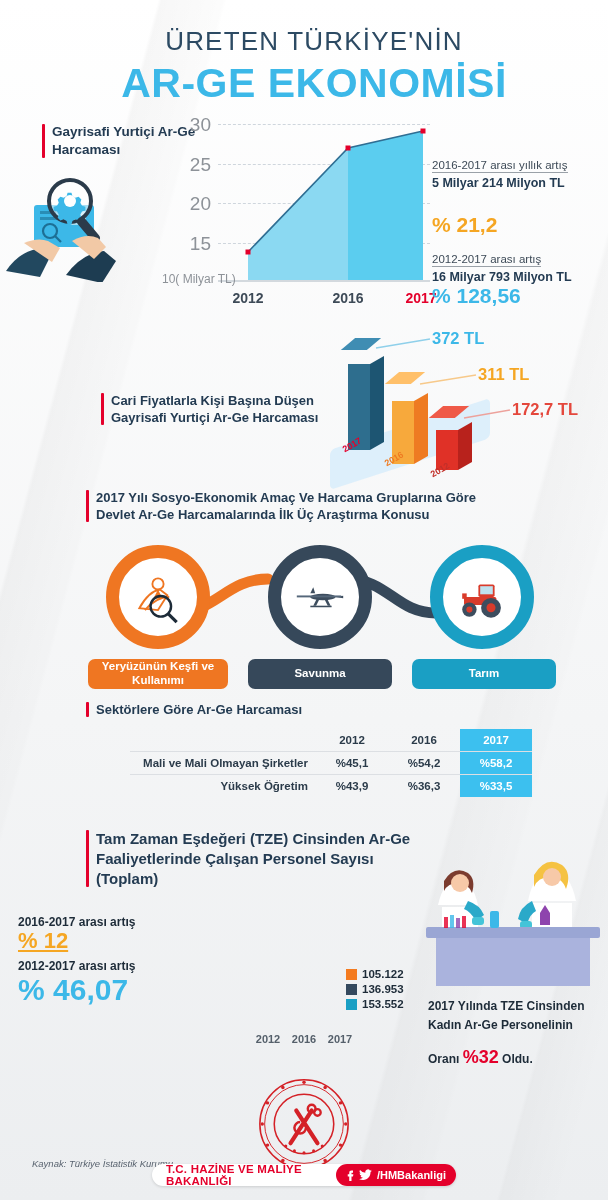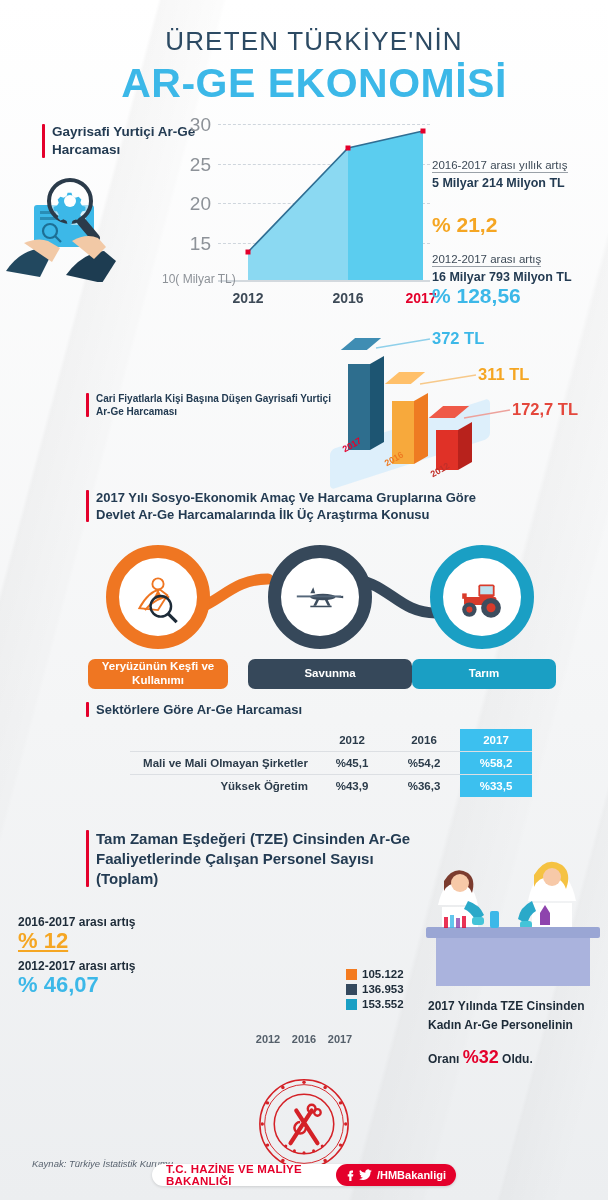--- a/index.html
+++ b/index.html
@@ -43,21 +43,21 @@
   .dot{position:absolute;width:5px;height:5px;background:#e4002b;transform:translate(-50%,-50%);}
   .s1-stats{position:absolute;left:432px;top:48px;width:172px;}
   .st-cap{font-size:11.5px;color:#3d4a57;border-bottom:1px solid #9aa1a8;display:inline-block;padding-bottom:1px;}
   .st-val{font-size:12.5px;font-weight:bold;color:#233b52;margin-top:3px;}
   .st-pct{font-weight:bold;font-size:21px;line-height:1.05;margin-top:1px;}
   .st-pct.or{color:#f5a623;margin-top:24px;}
   .st-pct.bl{color:#3cb8e8;}
   .gap{height:13px;}
   
   .sec2{position:relative;height:145px;}
-  .s2-label{position:absolute;left:86px;top:60px;font-size:10px;width:240px;}
+  .s2-label{position:absolute;left:101px;top:60px;font-size:13px;width:240px;}
   .s2-chart{position:absolute;left:330px;top:0px;width:278px;height:145px;}
   .plate{position:absolute;left:0px;top:92px;width:160px;height:40px;background:#dbeefb;
          transform:skewY(-18deg);border-radius:5px;opacity:.95;}
   .bar3d{position:absolute;}
   .bar3d .front{position:absolute;left:0;bottom:0;width:22px;}
   .bar3d .side{position:absolute;left:22px;bottom:0;width:14px;transform:skewY(-30deg);transform-origin:left bottom;}
   .bar3d .top{position:absolute;left:0;width:22px;height:13px;transform:skewX(-57deg) skewY(0deg);}
   .yr{position:absolute;font-size:9px;font-weight:bold;transform:rotate(-30deg);}
   .call{position:absolute;font-size:16.5px;font-weight:bold;}
   
@@ -76,21 +76,21 @@
   table.sect td.name{text-align:right;width:170px;}
   table.sect tbody tr{border-top:1px solid #dcdfe3;}
   table.sect td.hl,table.sect th.hl{background:#3cc0ef;color:#fff;}
   
   .sec5{position:relative;height:235px;}
   .s5-label{position:absolute;left:86px;top:2px;font-size:15px;width:330px;}
   .s5-left{position:absolute;left:18px;top:88px;width:170px;}
   .s5-cap{font-size:12px;font-weight:bold;color:#1d2b38;}
   .s5-pct{font-weight:bold;line-height:1.1;}
   .s5-pct.or{color:#f5a623;font-size:22px;text-decoration:underline;}
-  .s5-pct.bl{color:#3cb8e8;font-size:22px;}
+  .s5-pct.bl{color:#3cb8e8;font-size:30px;}
   .s5-chart{position:absolute;left:196px;top:38px;width:180px;height:190px;}
   .b-plot{position:absolute;left:50px;top:10px;right:8px;bottom:32px;}
   .bar2{position:absolute;bottom:0;width:28px;border-top-right-radius:13px;}
   .b-xtick{position:absolute;bottom:10px;transform:translateX(-50%);font-size:11px;font-weight:bold;color:#55606b;}
   .legend{position:absolute;left:150px;bottom:42px;}
   .lg-row{display:flex;align-items:center;margin-bottom:3px;}
   .sw{width:11px;height:11px;margin-right:5px;}
   .lg-t{font-size:11.5px;font-weight:bold;color:#1d2b38;}
   .s5-art{position:absolute;left:420px;top:18px;width:182px;height:150px;}
   .s5-right{position:absolute;left:428px;top:170px;width:175px;font-size:12px;font-weight:bold;color:#1d2b38;line-height:1.55;}
@@ -246,21 +246,21 @@
         <svg viewBox="0 0 60 60" width="58" height="58">
           <ellipse cx="33" cy="30" rx="13" ry="3.4" fill="#3d4d5e"></ellipse>
           <path d="M46 30 l8-1.4v2.8z" fill="#3d4d5e"></path>
           <rect x="6" y="28.4" width="46" height="2" fill="#55677a"></rect>
           <path d="M27 31 l-4 8h3l4-8z" fill="#3d4d5e"></path>
           <path d="M37 31 l4 8h-3l-4-8z" fill="#3d4d5e"></path>
           <rect x="20" y="39" width="22" height="1.6" fill="#3d4d5e"></rect>
           <path d="M20 26 l3-6 2 6z" fill="#3d4d5e"></path>
         </svg>
       </div>
-      <div class="pill" style="left:172px;width:164px;background:#36485a;">Savunma</div>
+      <div class="pill" style="left:172px;width:144px;background:#36485a;">Savunma</div>
 
       <div class="ring" style="left:354px;top:6px;border:13px solid #1a9fc4;">
         <svg viewBox="0 0 60 60" width="54" height="54">
           <rect x="26" y="16" width="18" height="14" rx="2" fill="#d93b2b"></rect>
           <rect x="28" y="18" width="14" height="9" fill="#bfe2ef"></rect>
           <rect x="10" y="30" width="36" height="9" rx="2" fill="#d93b2b"></rect>
           <circle cx="40" cy="42" r="11" fill="#3d4d5e"></circle>
             <circle cx="40" cy="42" r="5" fill="#d93b2b"></circle>
           <circle cx="16" cy="44" r="8" fill="#3d4d5e"></circle>
             <circle cx="16" cy="44" r="3.4" fill="#d93b2b"></circle>

